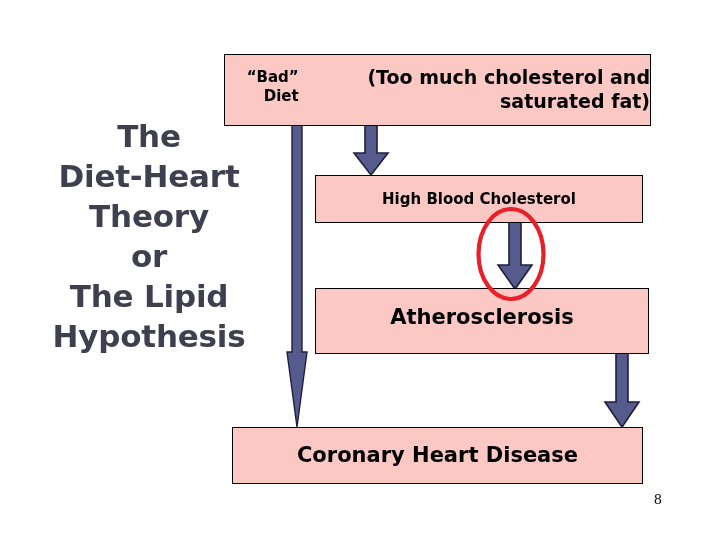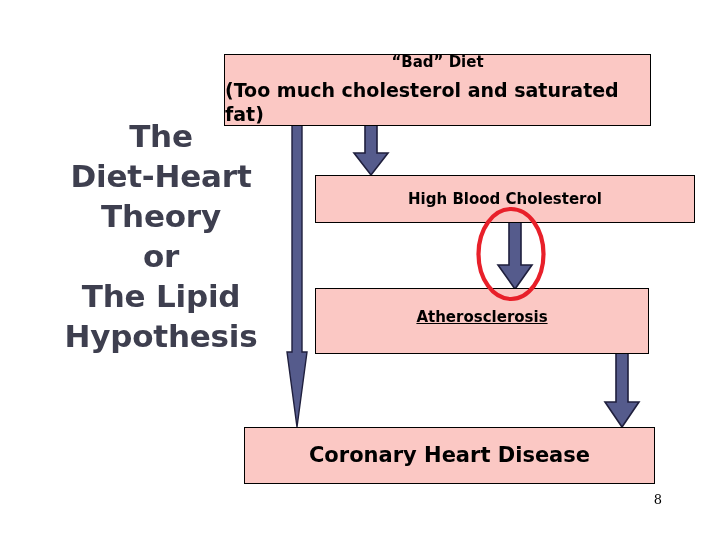--- a/index.html
+++ b/index.html
@@ -21,26 +21,26 @@
     width: 720px;
     height: 540px;
     background: #ffffff;
   }
   .box {
     position: absolute;
     box-sizing: border-box;
     background: #fbc8c4;
     border: 1.5px solid #000000;
     display: flex;
-    flex-direction: column;
+    flex-direction: row;
     align-items: center;
     justify-content: center;
     color: #000000;
     font-weight: bold;
-    text-align: left;
+    text-align: right;
     line-height: 1.25;
     z-index: 4;
   }
   .box .line1 { display: block; }
   .box .line2 { display: block; }
 
   
   #box-bad-diet {
     left: 224px;
     top: 54px;
@@ -48,49 +48,49 @@
     height: 72px;
     font-size: 15px;
   }
   #box-bad-diet .line1 { margin-bottom: 7px; font-size: 15px; }
   #box-bad-diet .line2 { font-size: 19px; }
 
   
   #box-high-chol {
     left: 315px;
     top: 175px;
-    width: 380px;
+    width: 328px;
     height: 48px;
     font-size: 15px;
   }
 
   
   #box-athero {
     left: 315px;
     top: 288px;
     width: 334px;
     height: 66px;
     font-size: 15px;
   }
-  #box-athero .line1 { font-size: 15px; margin-bottom: 8px; text-decoration: underline; }
+  #box-athero .line1 { font-size: 21px; margin-bottom: 8px; }
   #box-athero .line2 { font-size: 14.5px; }
 
   
   #box-chd {
-    left: 244px;
+    left: 232px;
     top: 427px;
     width: 411px;
     height: 57px;
     font-size: 21px;
   }
 
   
   #diagram-title {
     position: absolute;
-    left: 32px;
+    left: 20px;
     top: 117px;
     width: 258px;
     text-align: center;
     color: #3e3f4f;
     font-size: 31px;
     font-weight: bold;
     line-height: 1.29;
     letter-spacing: -0.2px;
     z-index: 5;
     white-space: pre-line;

